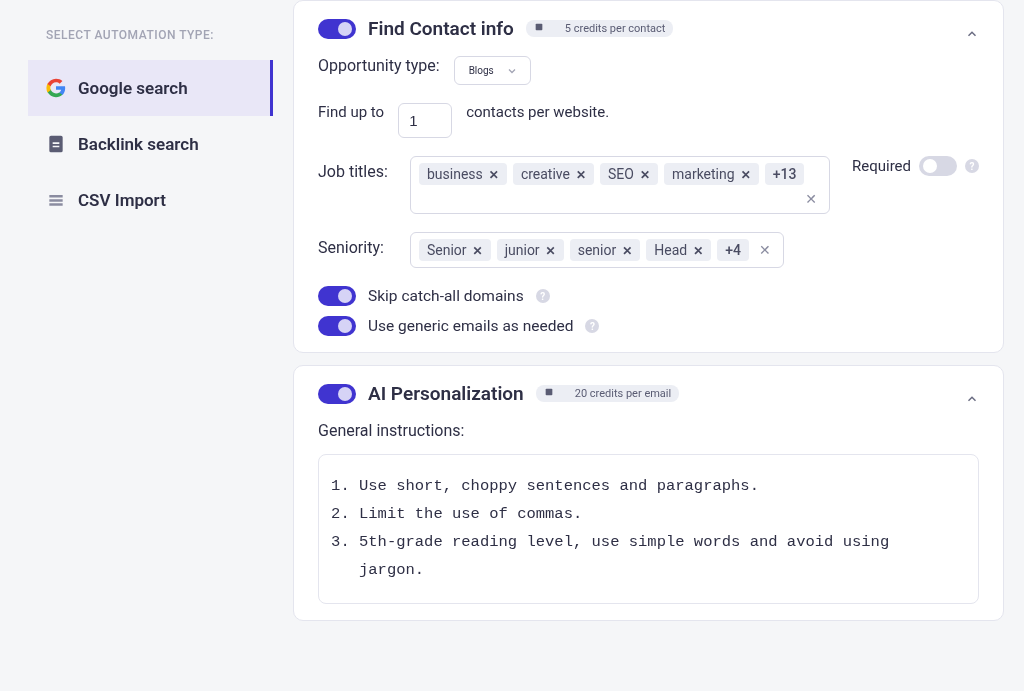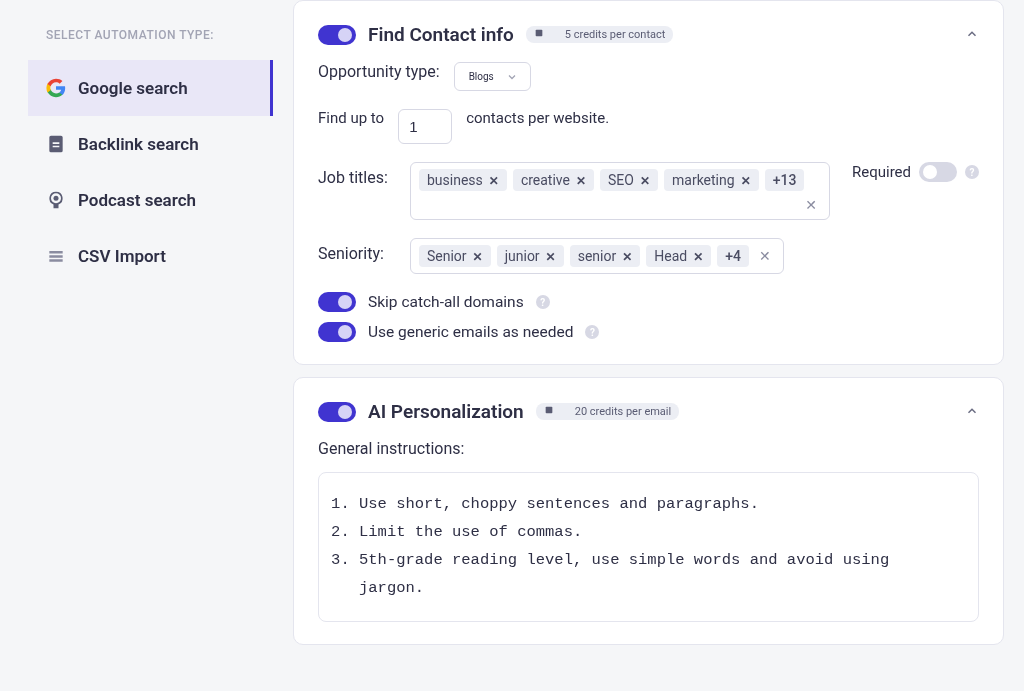--- a/index.html
+++ b/index.html
@@ -46,21 +46,21 @@
   }
   .main {
     flex: 1;
     padding: 0 20px 0 20px;
     overflow-y: auto;
   }
   .card {
     background: #fff;
     border: 1px solid #e4e5ee;
     border-radius: 10px;
-    padding: 22px 24px;
+    padding: 16px 24px;
     margin-bottom: 12px;
     position: relative;
   }
   .card-header {
     display: flex;
     align-items: center;
     gap: 12px;
     margin-bottom: 16px;
   }
   .toggle {
@@ -258,29 +258,20 @@
 
     <div class="side-item">
       <span class="side-icon">
         <svg viewBox="0 0 24 24" width="20" height="20" fill="#5a5c73">
             <path d="M18 2H6a2 2 0 0 0-2 2v16a2 2 0 0 0 2 2h12a2 2 0 0 0 2-2V4a2 2 0 0 0-2-2zm-2 14H8v-2h8v2zm0-4H8v-2h8v2z"></path>
           </svg>
       </span>
       <span>Backlink search</span>
     </div>
 
-    <div class="side-item">
-      <span class="side-icon">
-        <svg viewBox="0 0 24 24" width="20" height="20" fill="#5a5c73">
-            <circle cx="12" cy="10" r="3"></circle>
-            <path d="M12 2a8 8 0 0 0-3 15.4V22h6v-4.6A8 8 0 0 0 12 2zm0 14a6 6 0 1 1 0-12 6 6 0 0 1 0 12z"></path>
-          </svg>
-      </span>
-      <span>Podcast search</span>
-    </div>
 
     <div class="side-item">
       <span class="side-icon">
         <svg viewBox="0 0 24 24" width="20" height="20" fill="#8a8ca0">
             <path d="M4 6h16v3H4zm0 5h16v3H4zm0 5h16v3H4z"></path>
           </svg>
       </span>
       <span>CSV Import</span>
     </div>
   </aside>

